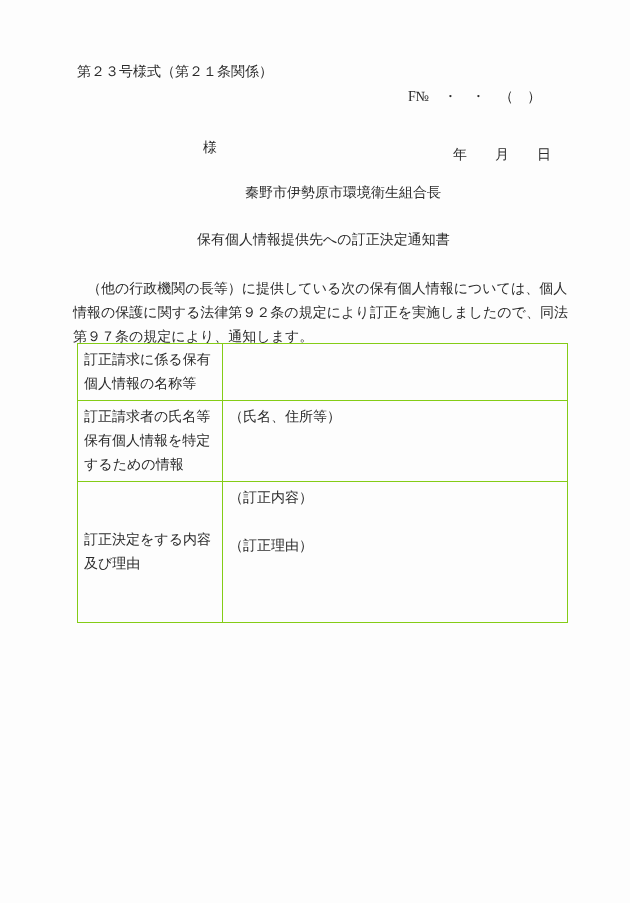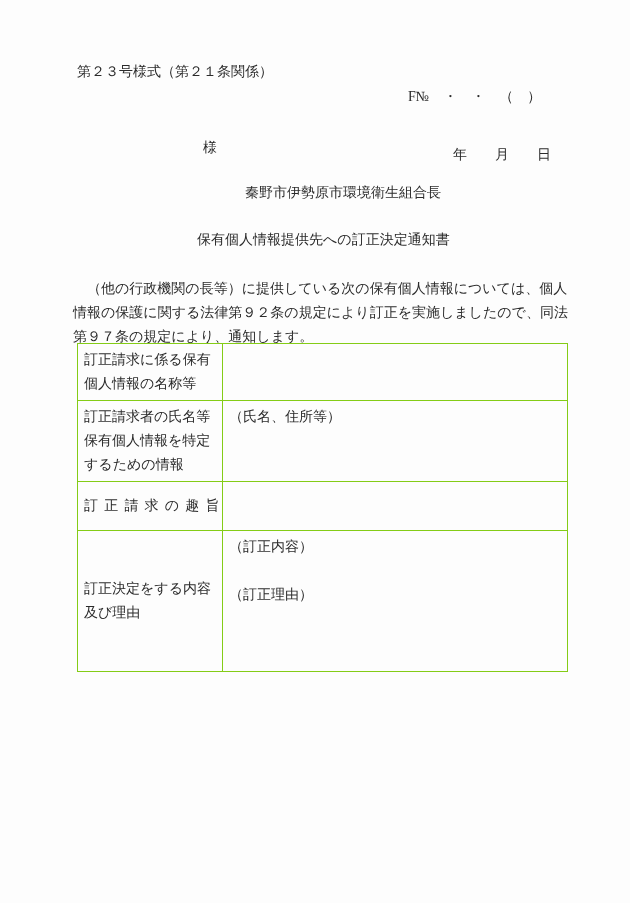--- a/index.html
+++ b/index.html
@@ -87,26 +87,20 @@
       </colgroup>
     <tbody>
       <tr class="r1">
         <td class="v-top">訂正請求に係る保有個人情報の名称等</td>
         <td class="v-top"></td>
       </tr>
       <tr class="r2">
         <td class="v-top">訂正請求者の氏名等保有個人情報を特定するための情報</td>
         <td class="v-top">（氏名、住所等）</td>
       </tr>
-      <tr class="r3">
-        <td class="v-mid">
-          <span class="spread">訂正請求の趣旨</span>
-        </td>
-        <td class="v-top"></td>
-      </tr>
       <tr class="r4">
         <td class="v-mid">訂正決定をする内容及び理由</td>
         <td class="v-top">
           <div>（訂正内容）</div>
           <div class="value-block-gap">（訂正理由）</div>
         </td>
       </tr>
     </tbody>
   </table>
 

